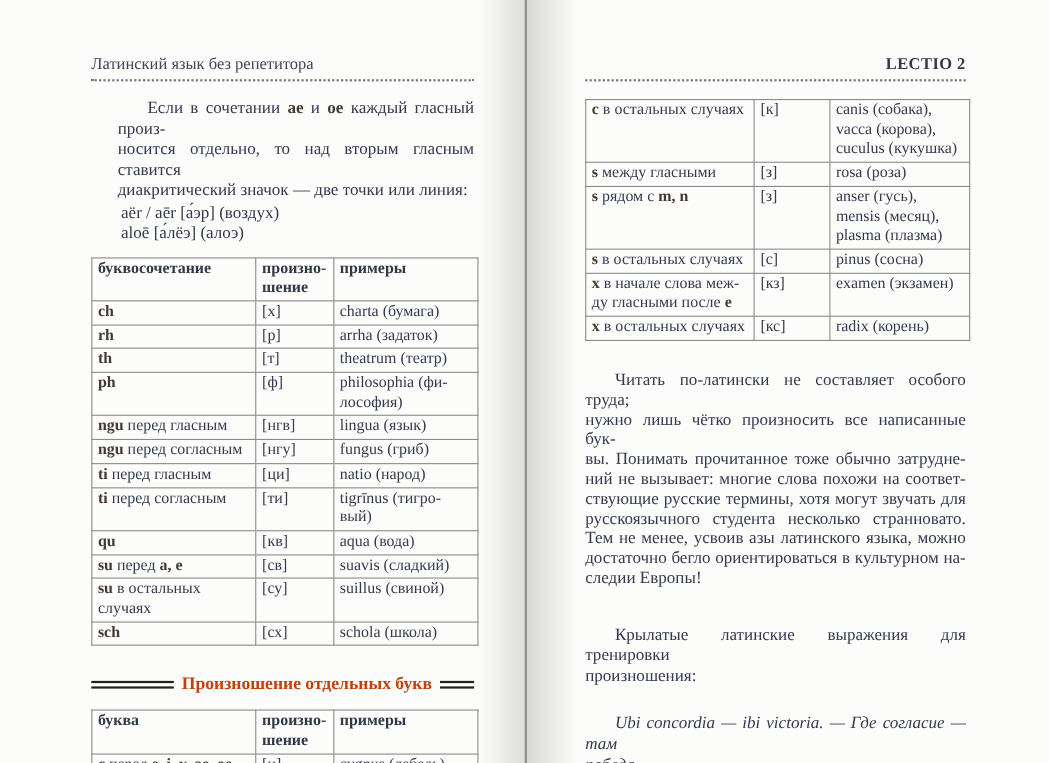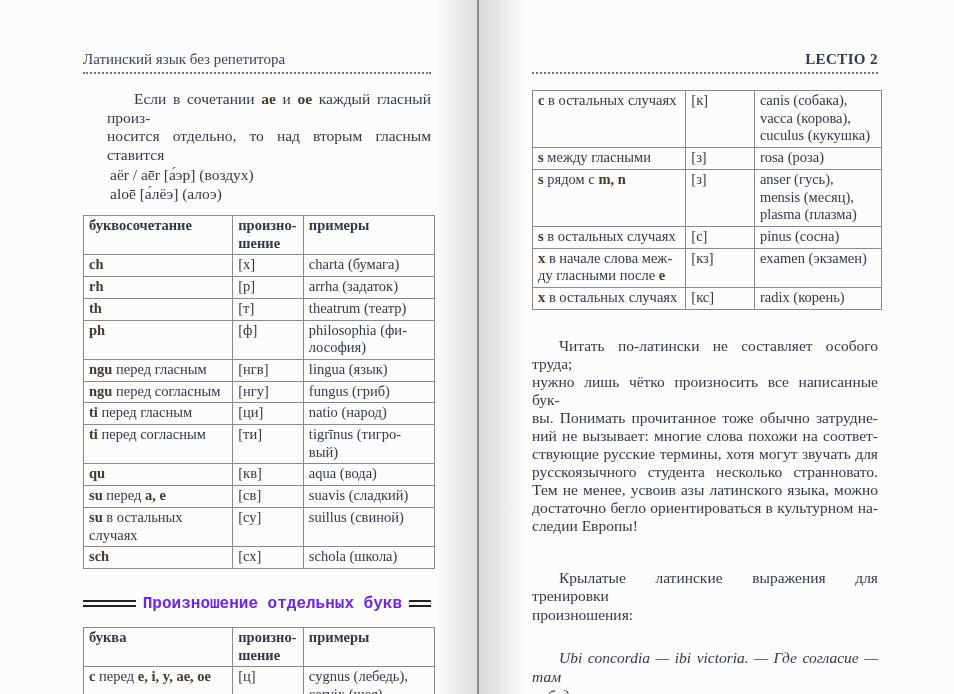--- a/index.html
+++ b/index.html
@@ -37,21 +37,21 @@
         text-align:left;line-height:17.7px;white-space:pre-line;}
   th{font-weight:bold;color:#313848;}
   td b,th b{font-weight:bold;}
   b.lat, td b{color:#453a31;}
   .para b{color:#453a31;}
 
   .section-heading{margin-top:26px;display:flex;align-items:center;gap:7px;}
   .hline{height:0;border-top:7px double #212121;}
   .hline.left{flex:2.4;}
   .hline.right{flex:1;}
-  .section-heading .title{font-weight:bold;font-size:16px;white-space:nowrap;color:#6d28d9;font-family:Liberation Mono, monospace;}
+  .section-heading .title{font-weight:bold;font-size:16px;white-space:nowrap;color:#c2410c;}
 
   .t2{margin-top:14px;}
   .rt{margin-top:16px;}
 
   .read-para{margin-top:27px;font-size:15.5px;}
   .read-para .bl{line-height:18px;}
   .exercise-intro{margin-top:34px;font-size:15.5px;}
   .phrases{margin-top:24px;font-size:15.5px;}
   .phrases .bl{line-height:19px;font-style:italic;}
 </style>
@@ -62,20 +62,21 @@
 
   <div class="page page-left">
     <div class="content content-left">
 
       <div class="running-header">Латинский язык без репетитора</div>
       <div class="header-rule"></div>
 
       <div class="para">
         <div class="bl jl ind"><span>Если в сочетании </span><b class="lat">ae</b><span> и </span><b class="lat">oe</b><span> каждый гласный произ-</span></div>
         <div class="bl jl"><span>носится отдельно, то над вторым гласным ставится</span></div>
+        <div class="bl"><span>диакритический значок — две точки или линия:</span></div>
       </div>
 
       <div class="examples">
         <div class="bl">aër / aēr [а́эр] (воздух)</div>
         <div class="bl">aloē [а́лёэ] (алоэ)</div>
       </div>
 
       <table style="width:352px">
         <colgroup>
             <col style="width:148px">

